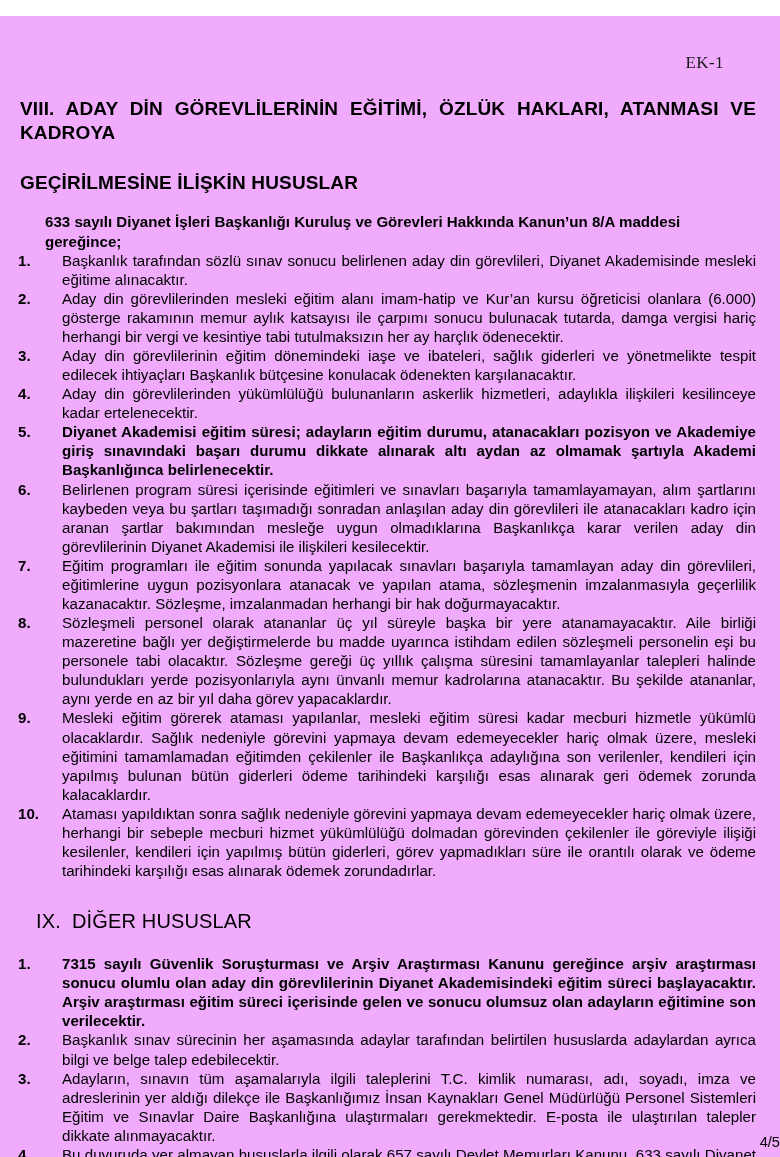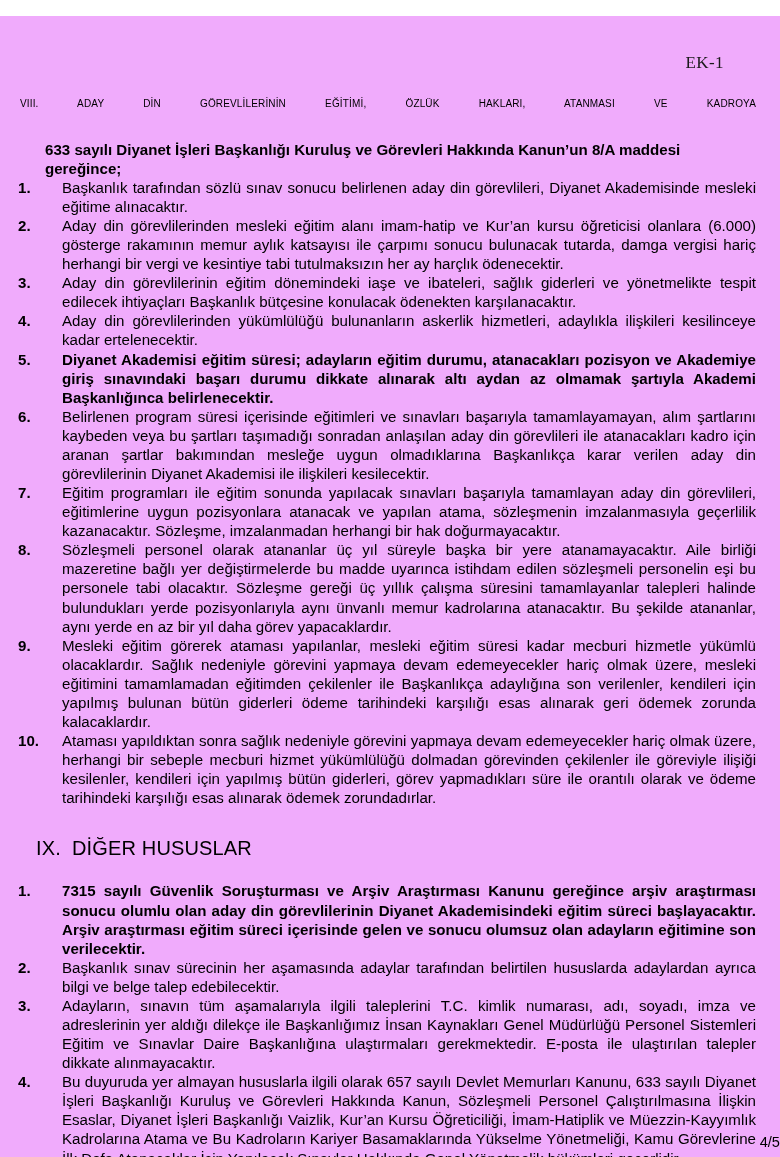--- a/index.html
+++ b/index.html
@@ -38,22 +38,22 @@
     font-size: 17px;
     letter-spacing: 0.4px;
     color: #1a1a1a;
     padding-right: 34px;
     margin: 0 0 24px 0;
     line-height: 1.1;
   }
 
   
   .section-heading {
-    font-size: 10px;
-    font-weight: normal;
+    font-size: 19px;
+    font-weight: bold;
     line-height: 1.30;
     text-align: justify;
     text-align-last: left;
     letter-spacing: 0.15px;
     margin: 0;
     padding: 0 2px 0 2px;
   }
   .section-heading .l1 { display: block; text-align: justify; }
   .section-heading .l1::after {
     content: "";
@@ -141,20 +141,21 @@
 </head>
 <body>
 
 <div class="page">
   <div class="sheet">
 
     <div class="doc-ref">EK-1</div>
 
     <div class="section-heading">
       <span class="l1">VIII. ADAY DİN GÖREVLİLERİNİN EĞİTİMİ, ÖZLÜK HAKLARI, ATANMASI VE KADROYA</span>
+      <span class="l2">GEÇİRİLMESİNE İLİŞKİN HUSUSLAR</span>
     </div>
 
     <div class="heading-gap"></div>
 
     <p class="lead">633 sayılı Diyanet İşleri Başkanlığı Kuruluş ve Görevleri Hakkında Kanun’un 8/A maddesi gereğince;</p>
 
     <ol class="items" id="viii-items">
         <li>
           <span class="num">1.</span>
           <span class="txt">Başkanlık tarafından sözlü sınav sonucu belirlenen aday din görevlileri, Diyanet Akademisinde mesleki eğitime alınacaktır.</span>

